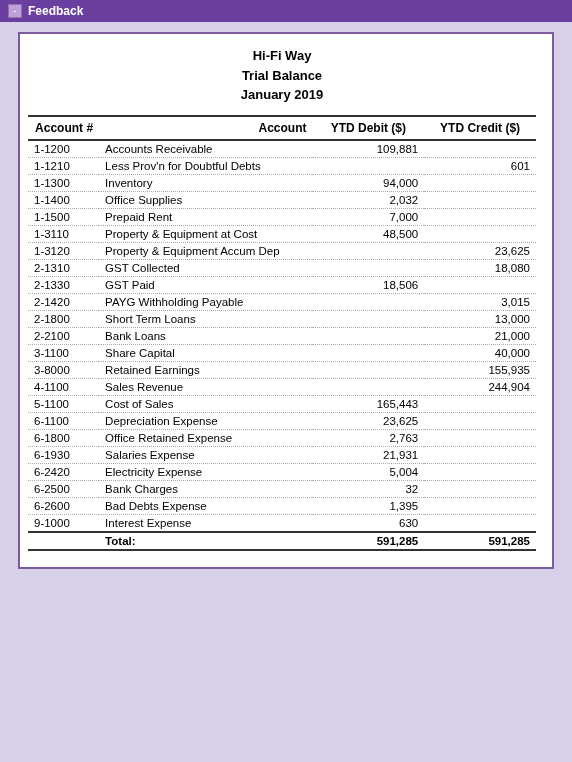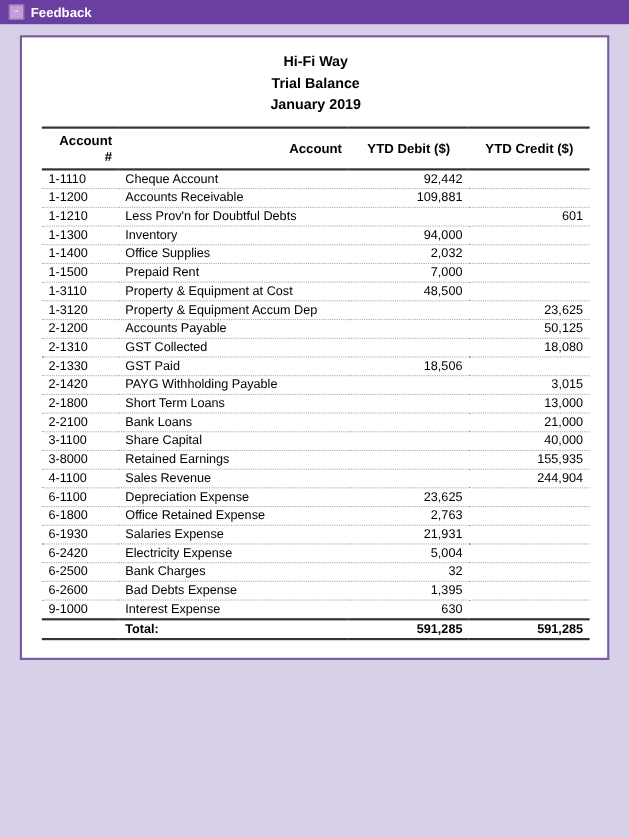--- a/index.html
+++ b/index.html
@@ -33,21 +33,21 @@
       display: flex;
       align-items: center;
       justify-content: center;
       line-height: 1;
     }
 
     .outer {
       margin: 10px 18px;
       background: white;
       border: 2px solid #7b5aa0;
-      padding: 12px 16px 16px 18px;
+      padding: 12px 16px 16px 8px;
     }
 
     .report-title {
       text-align: center;
       margin-bottom: 10px;
     }
 
     .report-title div {
       font-size: 13px;
       font-weight: bold;
@@ -113,26 +113,20 @@
   <table>
     <thead>
       <tr>
         <th class="col-acct-num">Account #</th>
         <th class="col-acct-name">Account</th>
         <th class="col-debit num">YTD Debit ($)</th>
         <th class="col-credit num">YTD Credit ($)</th>
       </tr>
     </thead>
     <tbody id="table-body">
-    <tr>
-      <td class="col-acct-num">1-1110</td>
-      <td class="col-acct-name">Cheque Account</td>
-      <td class="col-debit num">92,442</td>
-      <td class="col-credit num"></td>
-    </tr>
         <tr>
       <td class="col-acct-num">1-1200</td>
       <td class="col-acct-name">Accounts Receivable</td>
       <td class="col-debit num">109,881</td>
       <td class="col-credit num"></td>
     </tr>
         <tr>
       <td class="col-acct-num">1-1210</td>
       <td class="col-acct-name">Less Prov'n for Doubtful Debts</td>
       <td class="col-debit num"></td>
@@ -162,26 +156,20 @@
       <td class="col-debit num">48,500</td>
       <td class="col-credit num"></td>
     </tr>
         <tr>
       <td class="col-acct-num">1-3120</td>
       <td class="col-acct-name">Property &amp; Equipment Accum Dep</td>
       <td class="col-debit num"></td>
       <td class="col-credit num">23,625</td>
     </tr>
         <tr>
-      <td class="col-acct-num">2-1200</td>
-      <td class="col-acct-name">Accounts Payable</td>
-      <td class="col-debit num"></td>
-      <td class="col-credit num">50,125</td>
-    </tr>
-        <tr>
       <td class="col-acct-num">2-1310</td>
       <td class="col-acct-name">GST Collected</td>
       <td class="col-debit num"></td>
       <td class="col-credit num">18,080</td>
     </tr>
         <tr>
       <td class="col-acct-num">2-1330</td>
       <td class="col-acct-name">GST Paid</td>
       <td class="col-debit num">18,506</td>
       <td class="col-credit num"></td>
@@ -214,20 +202,26 @@
       <td class="col-acct-num">3-8000</td>
       <td class="col-acct-name">Retained Earnings</td>
       <td class="col-debit num"></td>
       <td class="col-credit num">155,935</td>
     </tr>
         <tr>
       <td class="col-acct-num">4-1100</td>
       <td class="col-acct-name">Sales Revenue</td>
       <td class="col-debit num"></td>
       <td class="col-credit num">244,904</td>
+    </tr>
+        <tr>
+      <td class="col-acct-num">5-1100</td>
+      <td class="col-acct-name">Cost of Sales</td>
+      <td class="col-debit num">165,443</td>
+      <td class="col-credit num"></td>
     </tr>
         <tr>
       <td class="col-acct-num">6-1100</td>
       <td class="col-acct-name">Depreciation Expense</td>
       <td class="col-debit num">23,625</td>
       <td class="col-credit num"></td>
     </tr>
         <tr>
       <td class="col-acct-num">6-1800</td>
       <td class="col-acct-name">Office Retained Expense</td>

